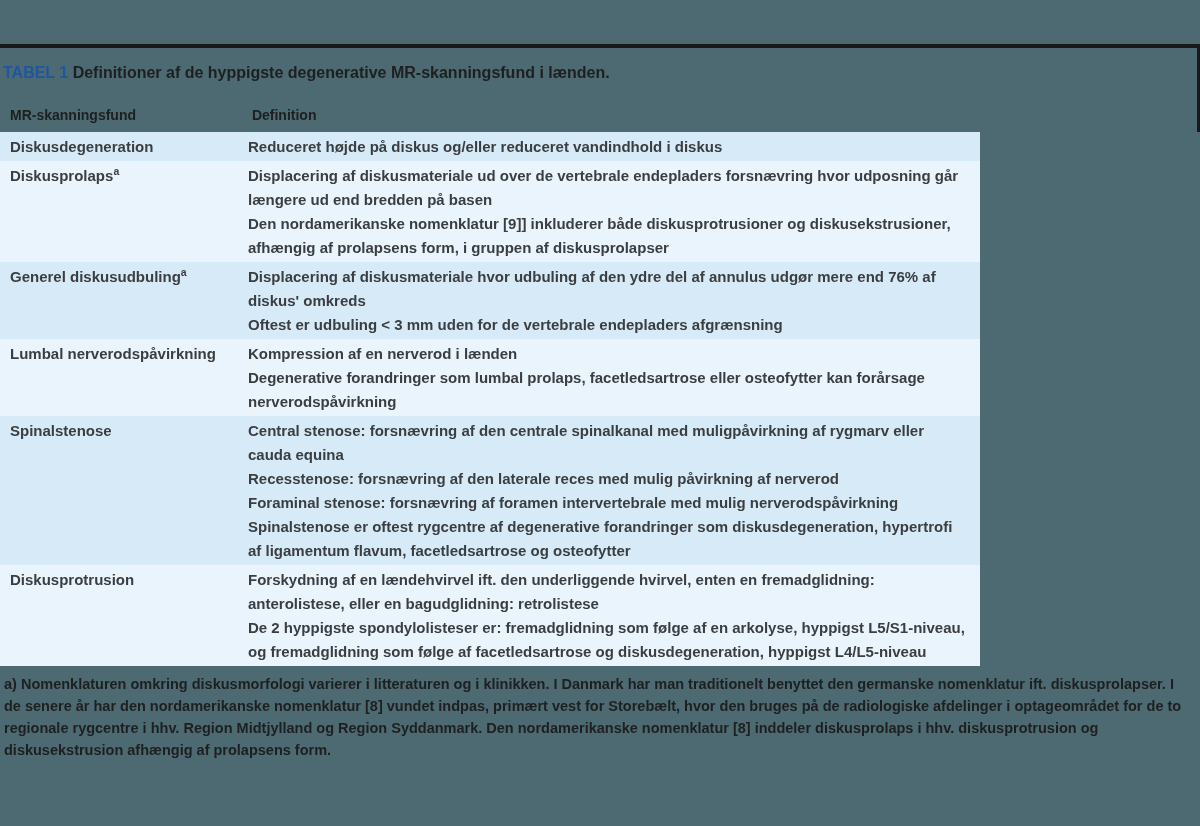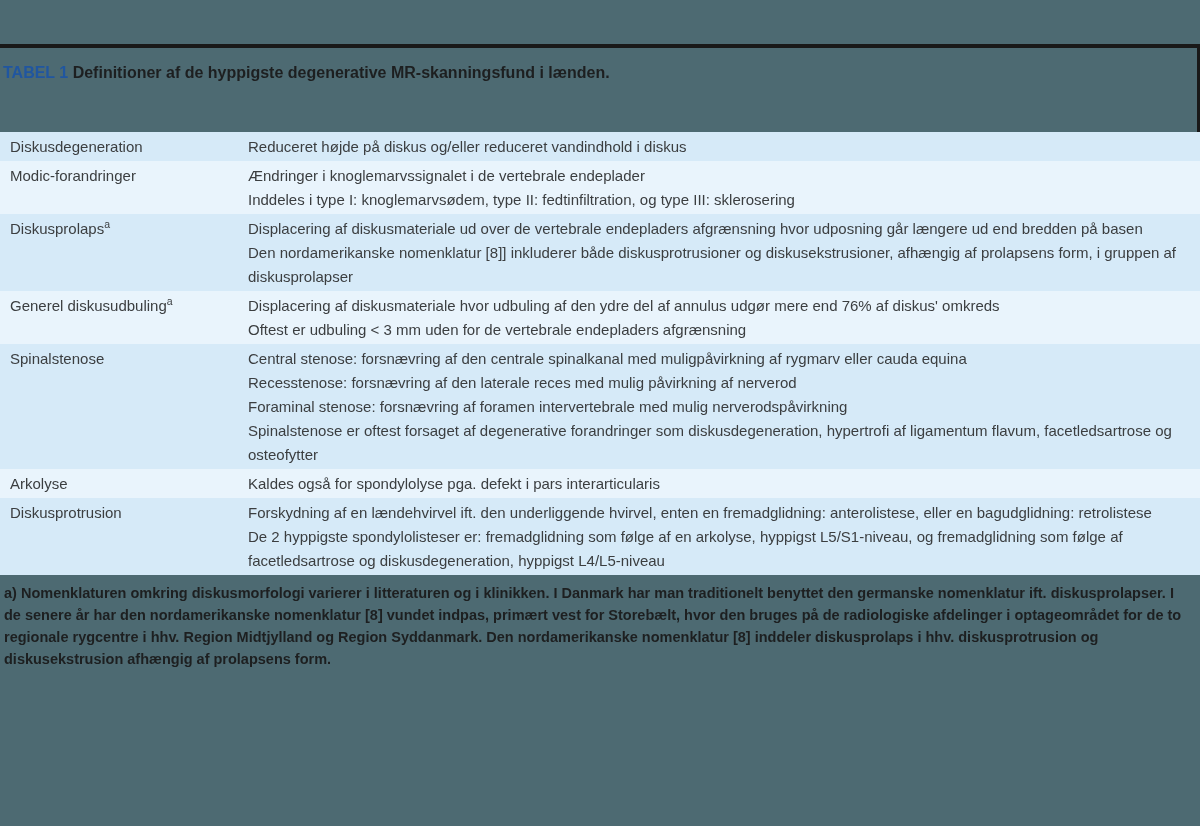--- a/index.html
+++ b/index.html
@@ -19,21 +19,21 @@
   }
   .figure{position:relative;width:1200px;height:826px;background:var(--header-background);overflow:hidden;margin-top:44px;}
   .top-rule{position:absolute;top:0;left:0;width:1200px;height:4px;background:var(--rule-black);}
   .header-right-rule{position:absolute;top:0;right:0;width:3px;height:88px;background:var(--rule-black);}
   .table-header{position:relative;height:88px;}
   .title{position:absolute;left:3px;top:20px;font-size:16px;font-weight:bold;color:var(--heading-text);white-space:nowrap;}
   .title .tnum{color:var(--accent-blue);}
   .col-heads{position:absolute;left:0;bottom:9px;width:100%;font-size:14px;font-weight:bold;color:var(--heading-text);}
   .col-heads .c1{display:inline-block;width:248px;padding-left:10px;}
   .col-heads .c2{display:inline-block;}
-  table.def-table{width:1200px;border-collapse:collapse;table-layout:fixed;}
+  table.def-table{width:980px;border-collapse:collapse;table-layout:fixed;font-weight:bold;}
   table.def-table td{
     vertical-align:top;font-size:15px;line-height:24px;color:var(--body-text);
     padding-top:3px;padding-bottom:2px;
   }
   table.def-table td.term{width:248px;padding-left:10px;padding-right:8px;}
   table.def-table td.def{padding-right:14px;}
   table.def-table tr:nth-child(odd){background:var(--row-odd);}
   table.def-table tr:nth-child(even){background:var(--row-even);}
   td.term sup{font-size:10.5px;line-height:0;vertical-align:super;}
   .footnote{
@@ -48,64 +48,62 @@
 <div class="figure">
 
   <div class="top-rule"></div>
   <div class="header-right-rule"></div>
 
   <div class="table-header">
     <div class="title">
       <span class="tnum">TABEL 1</span>
       <span class="tcap">Definitioner af de hyppigste degenerative MR-skanningsfund i lænden.</span>
     </div>
+    <div class="col-heads">
+      <span class="c1">MR-skanningsfund</span>
+      <span class="c2">Definition</span>
+    </div>
   </div>
 
   <table class="def-table">
     <tbody>
         <tr>
           <td class="term">Diskusdegeneration</td>
           <td class="def">
             <div class="line">Reduceret højde på diskus og/eller reduceret vandindhold i diskus</div>
           </td>
         </tr>
         <tr>
-          <td class="term">Modic-forandringer</td>
-          <td class="def">
-            <div class="line">Ændringer i knoglemarvssignalet i de vertebrale endeplader</div>
-            <div class="line">Inddeles i type I: knoglemarvsødem, type II: fedtinfiltration, og type III: sklerosering</div>
-          </td>
-        </tr>
-        <tr>
           <td class="term">Diskusprolaps<sup>a</sup></td>
           <td class="def">
-            <div class="line">Displacering af diskusmateriale ud over de vertebrale endepladers afgrænsning hvor udposning går længere ud end bredden på basen</div>
-            <div class="line">Den nordamerikanske nomenklatur [8]] inkluderer både diskusprotrusioner og diskusekstrusioner, afhængig af prolapsens form, i gruppen af diskusprolapser</div>
+            <div class="line">Displacering af diskusmateriale ud over de vertebrale endepladers forsnævring hvor udposning går længere ud end bredden på basen</div>
+            <div class="line">Den nordamerikanske nomenklatur [9]] inkluderer både diskusprotrusioner og diskusekstrusioner, afhængig af prolapsens form, i gruppen af diskusprolapser</div>
           </td>
         </tr>
         <tr>
           <td class="term">Generel diskusudbuling<sup>a</sup></td>
           <td class="def">
             <div class="line">Displacering af diskusmateriale hvor udbuling af den ydre del af annulus udgør mere end 76% af diskus' omkreds</div>
             <div class="line">Oftest er udbuling &lt; 3 mm uden for de vertebrale endepladers afgrænsning</div>
           </td>
         </tr>
         <tr>
+          <td class="term">Lumbal nerverodspåvirkning</td>
+          <td class="def">
+            <div class="line">Kompression af en nerverod i lænden</div>
+            <div class="line">Degenerative forandringer som lumbal prolaps, facetledsartrose eller osteofytter kan forårsage nerverodspåvirkning</div>
+          </td>
+        </tr>
+        <tr>
           <td class="term">Spinalstenose</td>
           <td class="def">
             <div class="line">Central stenose: forsnævring af den centrale spinalkanal med muligpåvirkning af rygmarv eller cauda equina</div>
             <div class="line">Recesstenose: forsnævring af den laterale reces med mulig påvirkning af nerverod</div>
             <div class="line">Foraminal stenose: forsnævring af foramen intervertebrale med mulig nerverodspåvirkning</div>
-            <div class="line">Spinalstenose er oftest forsaget af degenerative forandringer som diskusdegeneration, hypertrofi af ligamentum flavum, facetledsartrose og osteofytter</div>
-          </td>
-        </tr>
-        <tr>
-          <td class="term">Arkolyse</td>
-          <td class="def">
-            <div class="line">Kaldes også for spondylolyse pga. defekt i pars interarticularis</div>
+            <div class="line">Spinalstenose er oftest rygcentre af degenerative forandringer som diskusdegeneration, hypertrofi af ligamentum flavum, facetledsartrose og osteofytter</div>
           </td>
         </tr>
         <tr>
           <td class="term">Diskusprotrusion</td>
           <td class="def">
             <div class="line">Forskydning af en lændehvirvel ift. den underliggende hvirvel, enten en fremadglidning: anterolistese, eller en bagudglidning: retrolistese</div>
             <div class="line">De 2 hyppigste spondylolisteser er: fremadglidning som følge af en arkolyse, hyppigst L5/S1-niveau, og fremadglidning som følge af facetledsartrose og diskusdegeneration, hyppigst L4/L5-niveau</div>
           </td>
         </tr>
       </tbody>

